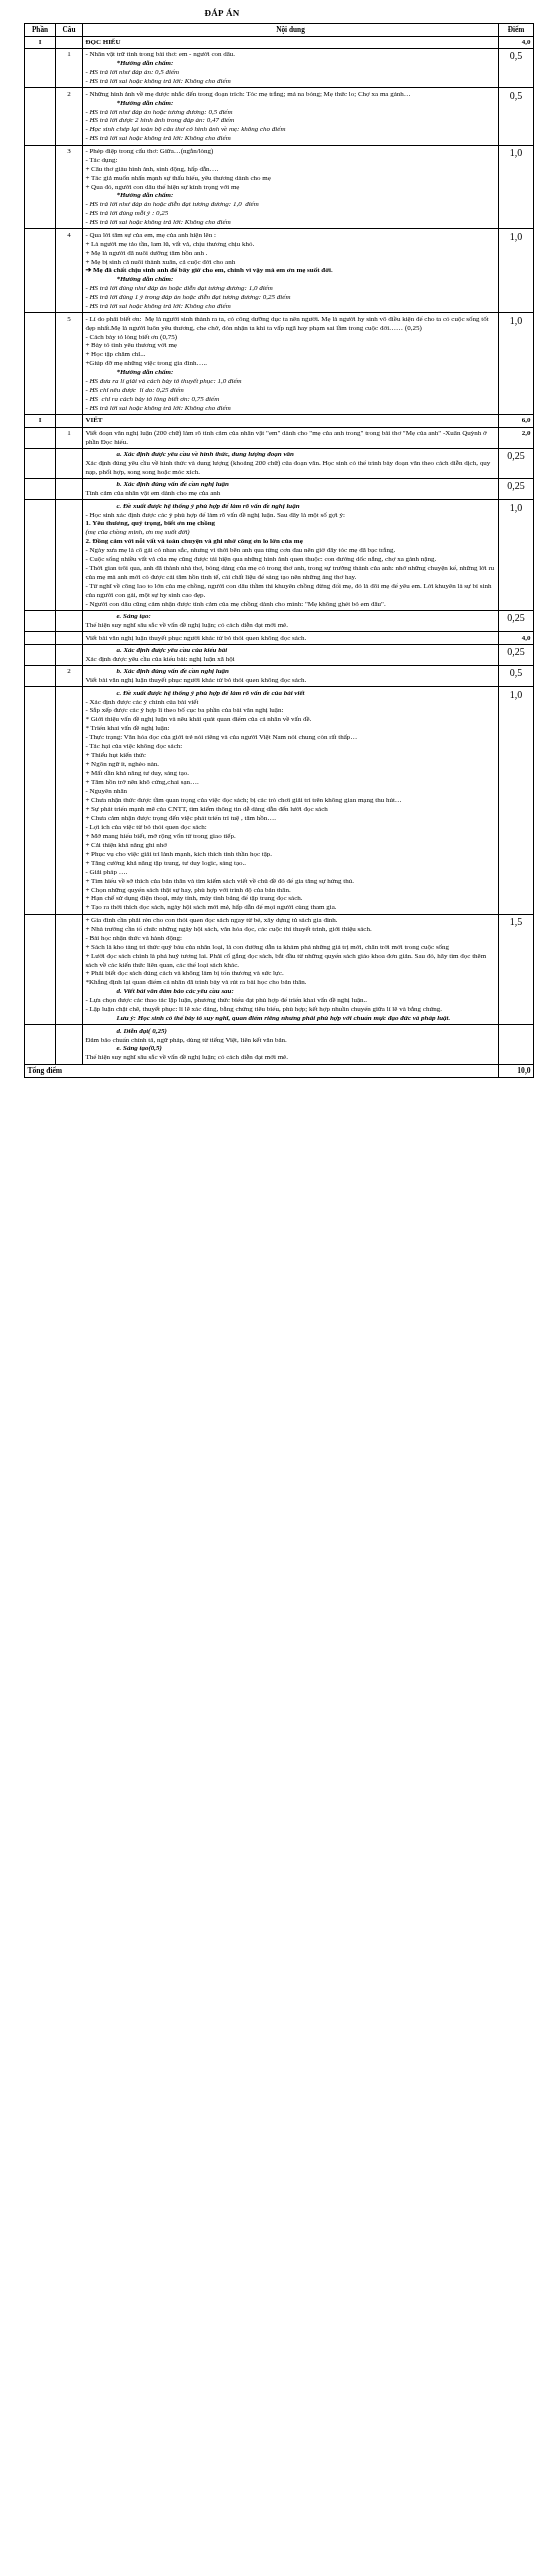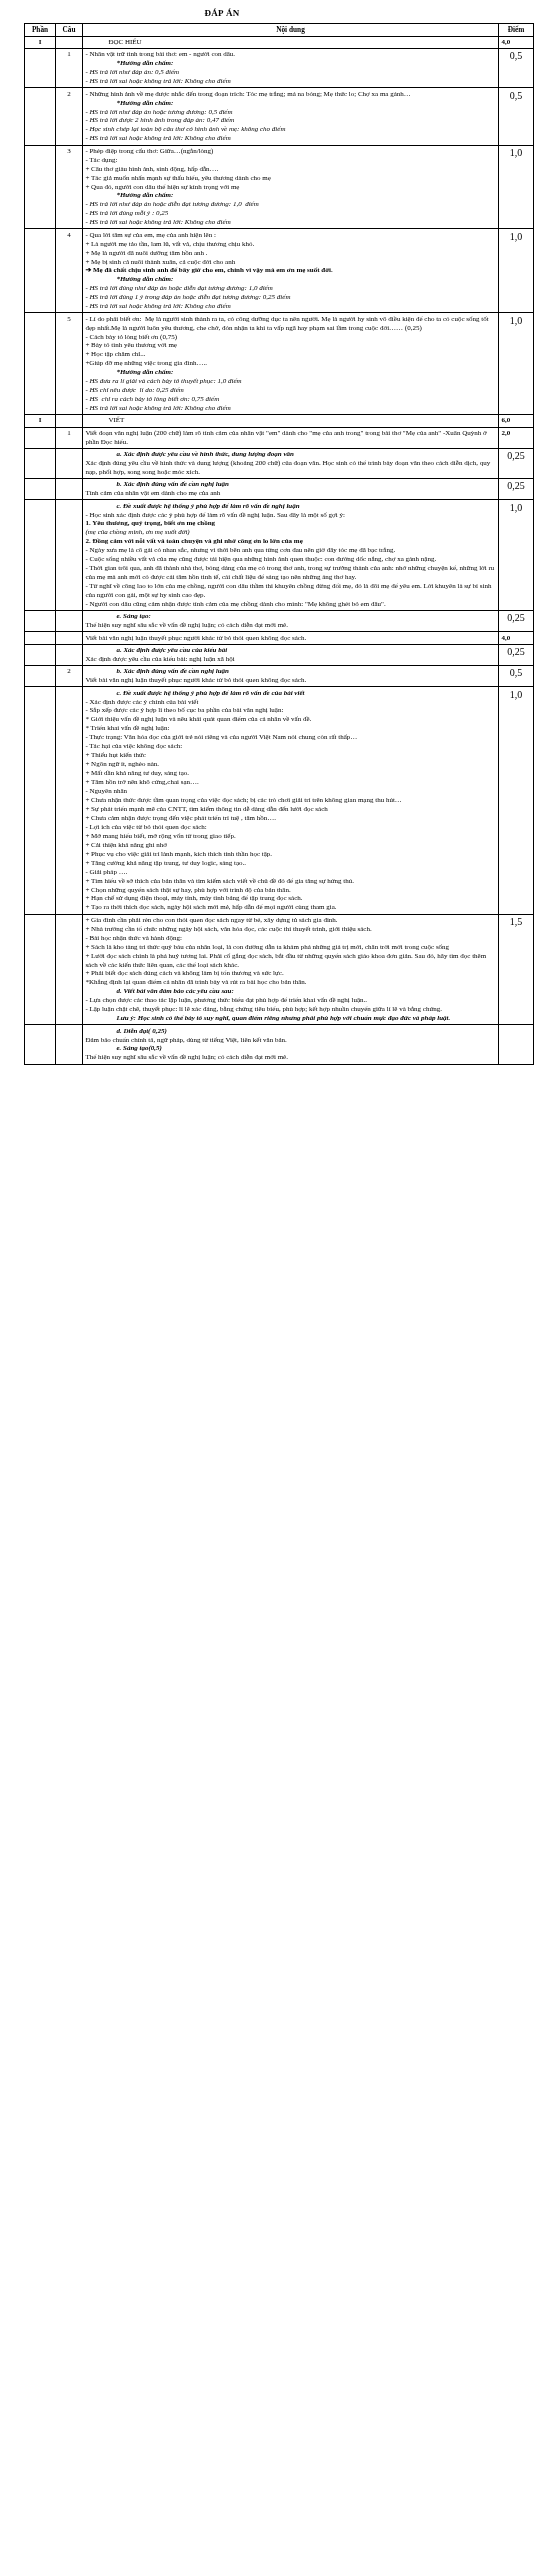--- a/index.html
+++ b/index.html
@@ -32,27 +32,27 @@
   col.c-cau{width:27px;}
   col.c-noidung{width:full;}
   col.c-diem{width:35px;}
   th.hdr{
     text-align:center;
     font-weight:bold;
     font-size:7.3px;
     padding:1.8px 1.2px;
   }
   td.center{text-align:center;}
-  .sec-title{font-weight:normal;margin-left:23px;}
+  .sec-title{font-weight:bold;}
   .ital{font-style:italic;}
   .bold{font-weight:bold;}
   .bi{font-weight:bold;font-style:italic;margin-left:31px;}
   .line{display:block;white-space:pre-wrap;}
   .diem{text-align:center;font-size:10px;}
-  .diem-b{text-align:left;font-size:7px;font-weight:bold;}
+  .diem-b{text-align:right;font-size:7px;font-weight:bold;}
   .total-row td{font-weight:bold;font-size:7.6px;padding:2.4px;}
   .romkey{font-weight:bold;text-align:center;}
 </style>
 </head>
 <body>
 
 <div class="page">
 
   <div class="doc-title">ĐÁP ÁN</div>
 
@@ -315,17 +315,21 @@
         <td class="center"></td>
         <td>
           <span class="line bi">d. Diễn đạt( 0,25)</span>
           <span class="line">Đảm bảo chuẩn chính tả, ngữ pháp, dùng từ tiếng Việt, liên kết văn bản.</span>
           <span class="line bi">e. Sáng tạo(0,5)</span>
           <span class="line">Thể hiện suy nghĩ sâu sắc về vấn đề nghị luận; có cách diễn đạt mới mẻ.</span>
         </td>
         <td class="diem"></td>
       </tr>
 
+      <tr class="total-row">
+        <td colspan="3">Tổng điểm</td>
+        <td class="diem-b">10,0</td>
+      </tr>
 
     </tbody>
   </table>
 </div>
 
 
 </body></html>

